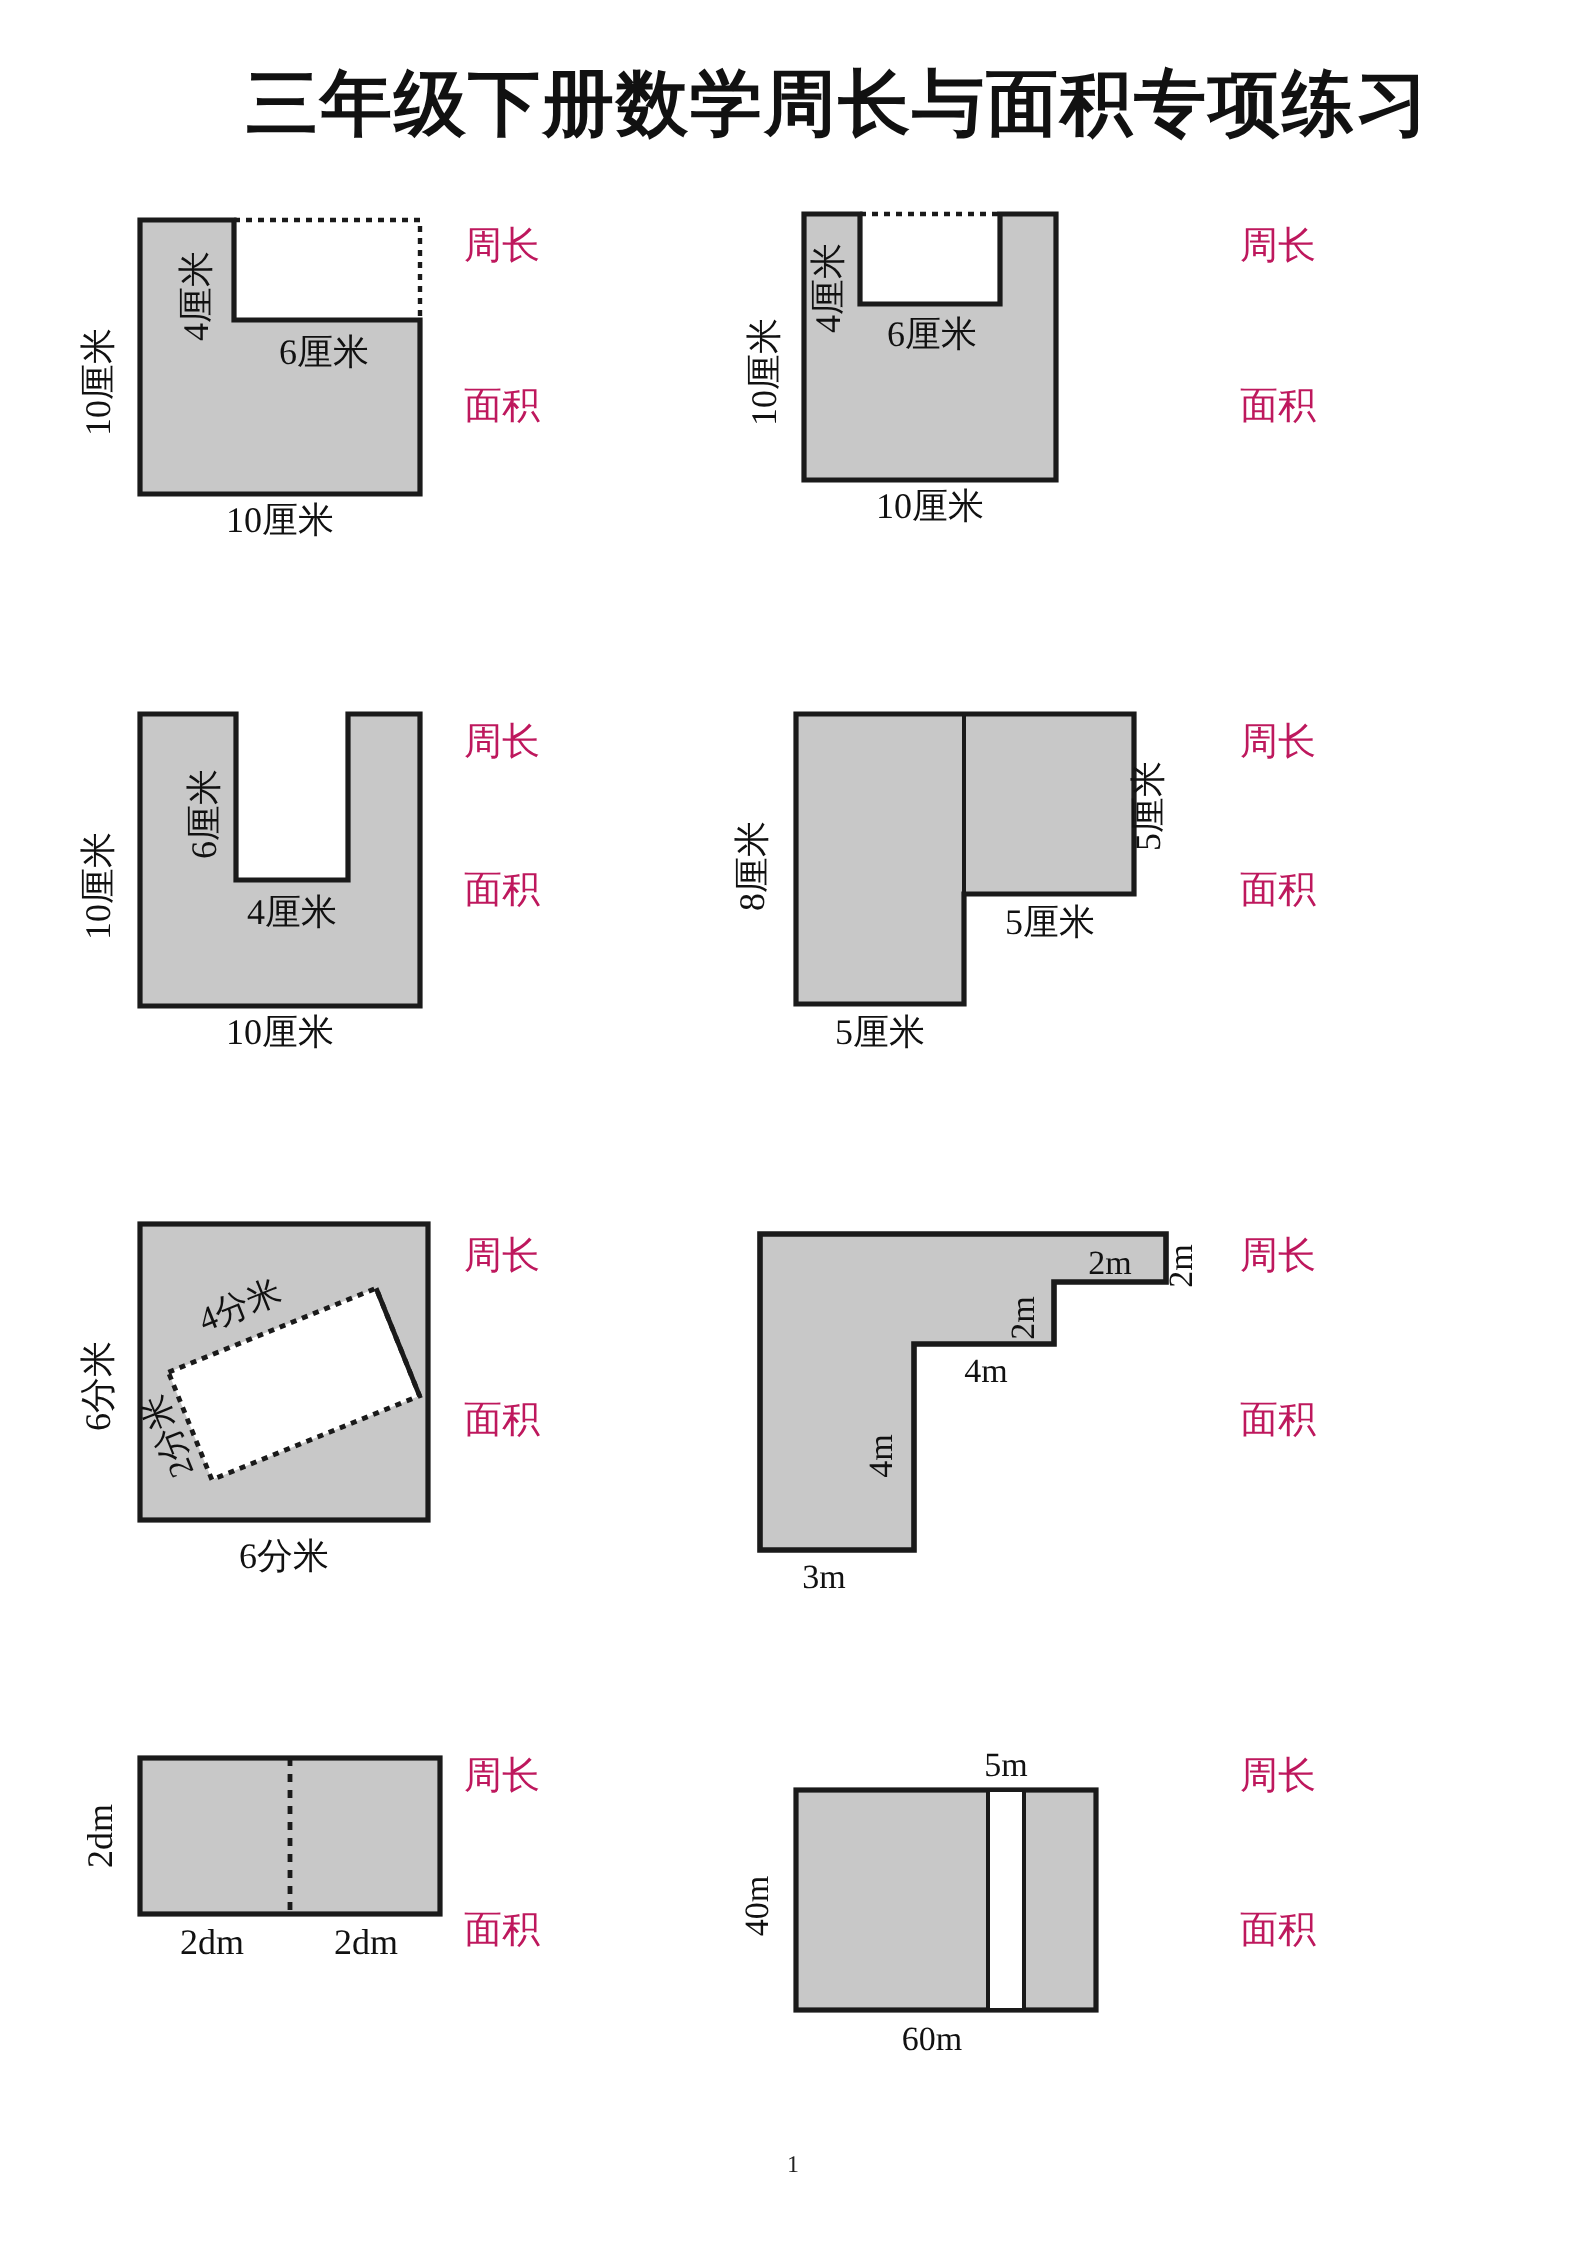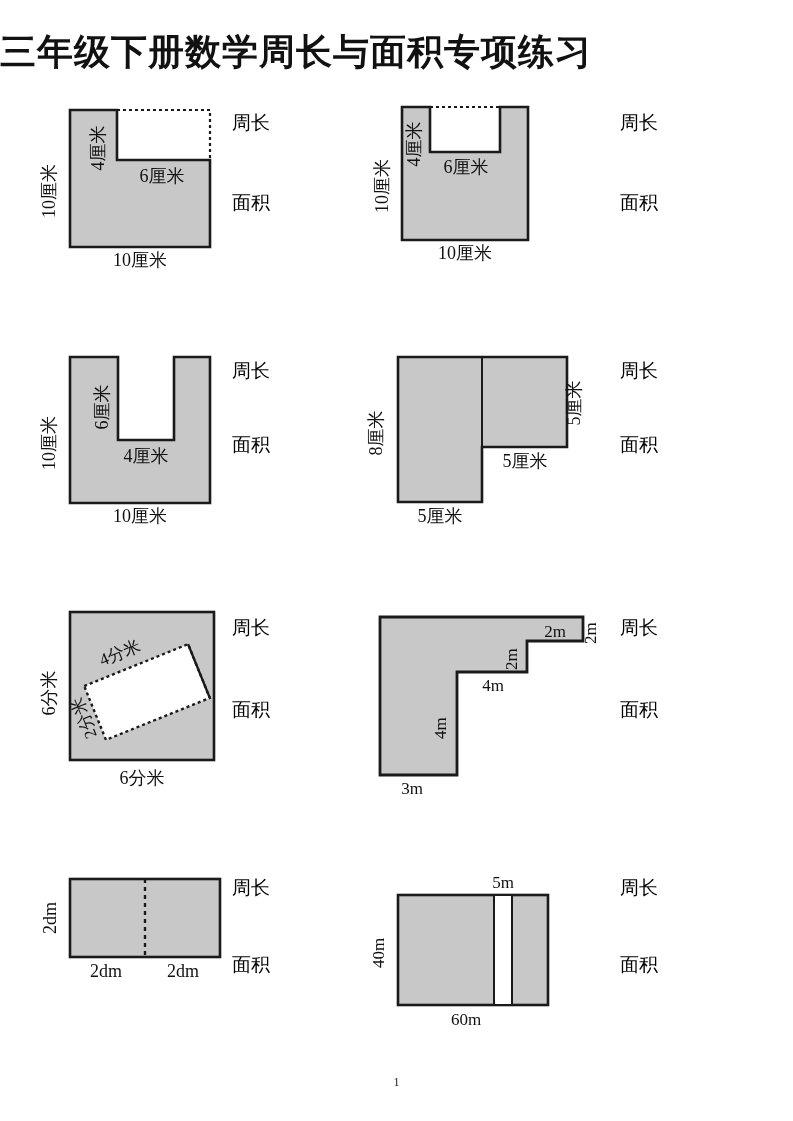--- a/index.html
+++ b/index.html
@@ -19,40 +19,40 @@
     left: 0; top: 0;
     width: 793px;
     height: 1121px;
     background: #ffffff;
   }
   .doc-title {
     position: absolute;
     left: 0;
     top: 28px;
     width: 715px;
-    text-align: left;
+    text-align: right;
     font-family: "Liberation Sans", "DejaVu Sans", sans-serif;
     font-weight: bold;
     font-size: 36px;
     letter-spacing: 1px;
     color: #111111;
     white-space: nowrap;
   }
   .fig {
     position: absolute;
   }
   .fig svg {
     display: block;
     overflow: visible;
   }
   .side-label {
     position: absolute;
     font-family: "Liberation Serif", "DejaVu Serif", serif;
     font-size: 19px;
-    color: #000000;
+    color: #be185d;
     white-space: nowrap;
   }
   .page-num {
     position: absolute;
     left: 0;
     top: 1075px;
     width: 793px;
     text-align: center;
     font-size: 12px;
     color: #222222;

